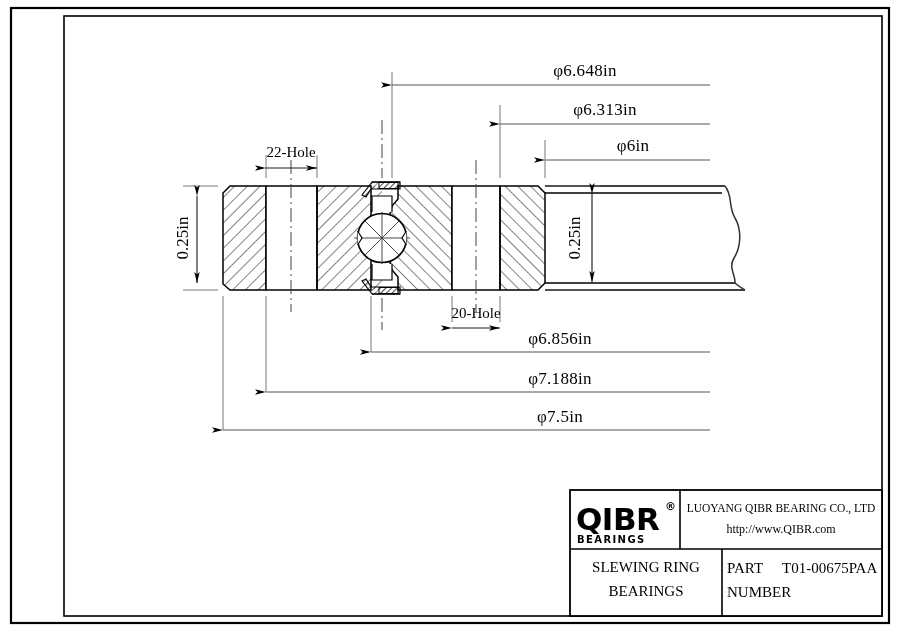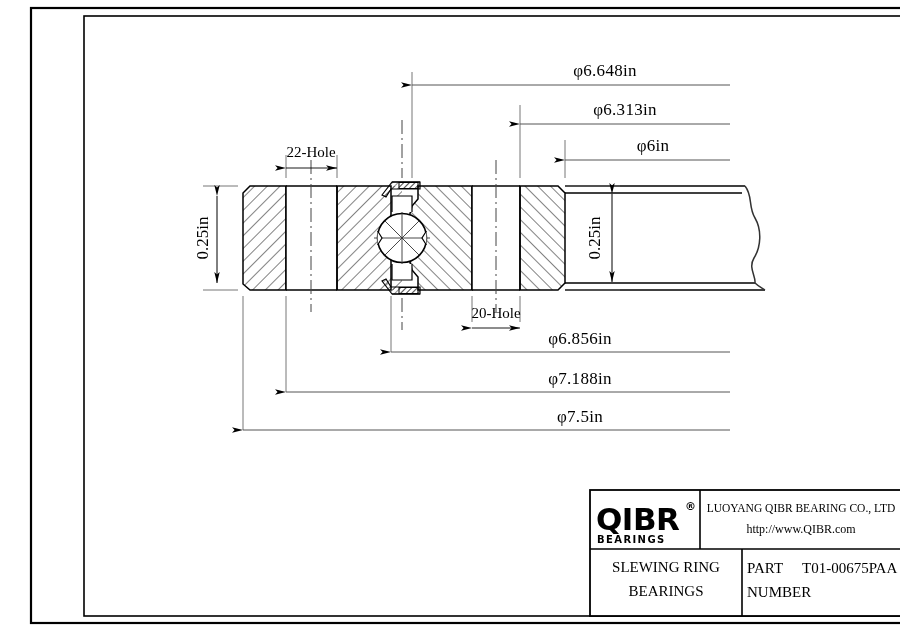--- a/index.html
+++ b/index.html
@@ -1,18 +1,18 @@
 <!DOCTYPE html>
 <html><head>
 <meta charset="utf-8">
 <style>
   html,body{margin:0;padding:0;background:#ffffff;}
   body{width:900px;height:631px;overflow:hidden;
        font-family:"Liberation Serif",serif;color:#000;}
-  #sheet{position:relative;width:784px;height:631px;background:#fff;margin-left:20px;}
+  #sheet{position:relative;width:784px;height:631px;background:#fff;}
   svg{display:block;}
   .dimtext{font-family:"Liberation Serif",serif;font-size:17px;fill:#000;letter-spacing:0.3px;}
   .dimtext-v{font-family:"Liberation Serif",serif;font-size:17px;fill:#000;}
   .holetext{font-family:"Liberation Serif",serif;font-size:15px;fill:#000;}
   .tbtext{font-family:"Liberation Serif",serif;fill:#000;}
   .logotext{font-family:"DejaVu Sans",sans-serif;font-weight:bold;fill:#000;}
 </style>
 </head>
 <body>
 

